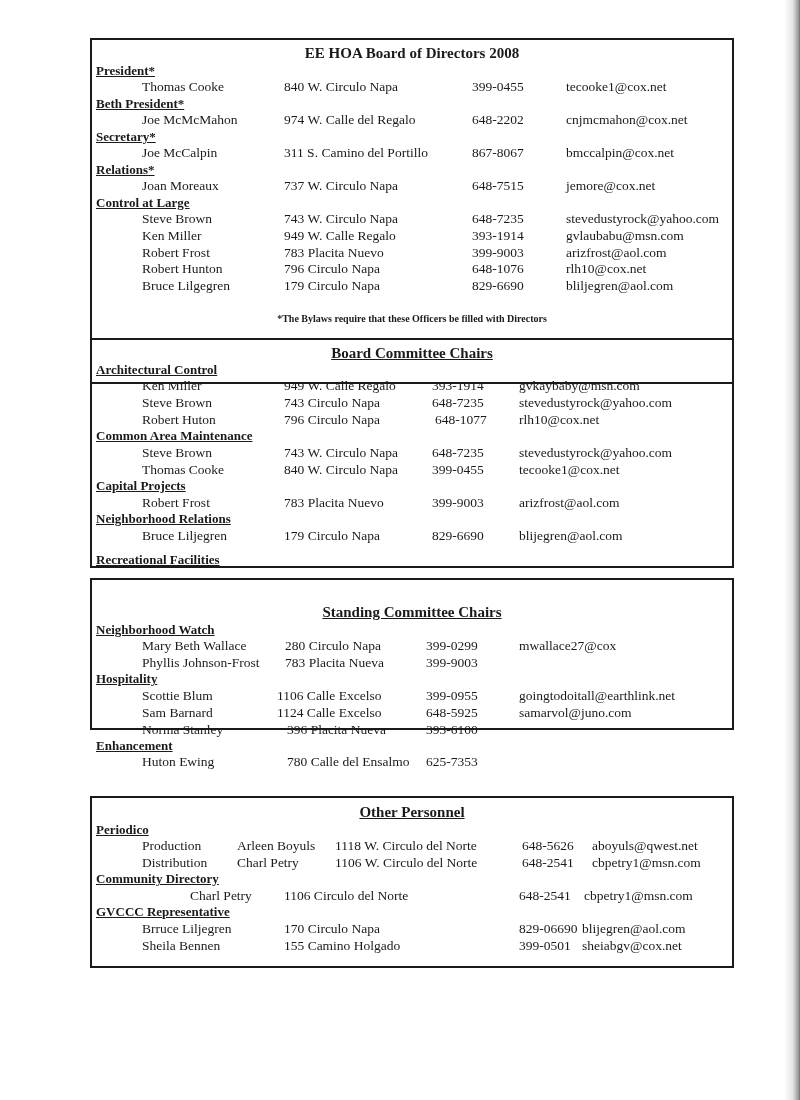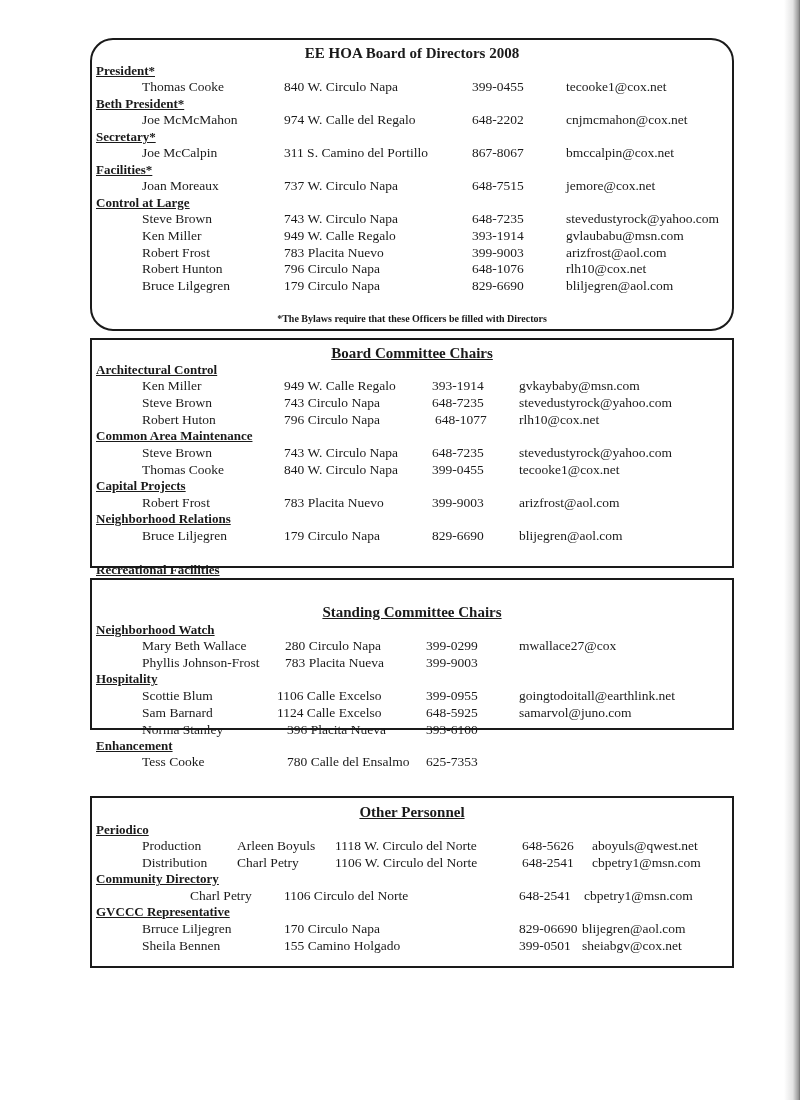--- a/index.html
+++ b/index.html
@@ -31,21 +31,21 @@
   .note {
     position:absolute; left:0; right:0; text-align:center;
     font-size:10px; font-weight:bold;
   }
 </style>
 </head>
 <body>
 
 <div class="edge-shadow"></div>
 
-<div class="box" style="top:38px;height:293px;border-radius:23px;">
+<div class="box" style="top:38px;height:346px;">
   <div class="title" style="top:5px;">EE HOA Board of Directors 2008</div>
 
   <div class="cat" style="top:23px;">President*</div>
   <div class="row" style="top:39px;">
     <span style="left:50px">Thomas Cooke</span>
     <span style="left:192px">840 W. Circulo Napa</span>
     <span style="left:380px">399-0455</span>
     <span style="left:474px">tecooke1@cox.net</span>
   </div>
 
@@ -58,21 +58,21 @@
   </div>
 
   <div class="cat" style="top:89px;">Secretary*</div>
   <div class="row" style="top:105px;">
     <span style="left:50px">Joe McCalpin</span>
     <span style="left:192px">311 S. Camino del Portillo</span>
     <span style="left:380px">867-8067</span>
     <span style="left:474px">bmccalpin@cox.net</span>
   </div>
 
-  <div class="cat" style="top:122px;">Facilities*</div>
+  <div class="cat" style="top:122px;">Relations*</div>
   <div class="row" style="top:138px;">
     <span style="left:50px">Joan Moreaux</span>
     <span style="left:192px">737 W. Circulo Napa</span>
     <span style="left:380px">648-7515</span>
     <span style="left:474px">jemore@cox.net</span>
   </div>
 
   <div class="cat" style="top:155px;">Control at Large</div>
   <div class="row" style="top:171px;">
     <span style="left:50px">Steve Brown</span>
@@ -154,21 +154,21 @@
   </div>
 
   <div class="cat" style="top:171px;">Neighborhood Relations</div>
   <div class="row" style="top:188px;">
     <span style="left:50px">Bruce Liljegren</span>
     <span style="left:192px">179 Circulo Napa</span>
     <span style="left:340px">829-6690</span>
     <span style="left:427px">blijegren@aol.com</span>
   </div>
 
-  <div class="cat" style="top:222px;">Recreational Facilities</div>
+  <div class="cat" style="top:212px;">Recreational Facilities</div>
 </div>
 
 <div class="box" style="top:578px;height:152px;">
   <div class="title ul" style="top:24px;">Standing Committee Chairs</div>
 
   <div class="cat" style="top:42px;">Neighborhood Watch</div>
   <div class="row" style="top:58px;">
     <span style="left:50px">Mary Beth Wallace</span>
     <span style="left:193px">280 Circulo Napa</span>
     <span style="left:334px">399-0299</span>
@@ -194,21 +194,21 @@
     <span style="left:427px">samarvol@juno.com</span>
   </div>
   <div class="row" style="top:142px;">
     <span style="left:50px">Norma Stanley</span>
     <span style="left:195px">396 Placita Nueva</span>
     <span style="left:334px">393-6100</span>
   </div>
 
   <div class="cat" style="top:158px;">Enhancement</div>
   <div class="row" style="top:174px;">
-    <span style="left:50px">Tess Cooke</span>
+    <span style="left:50px">Huton Ewing</span>
     <span style="left:195px">780 Calle del Ensalmo</span>
     <span style="left:334px">625-7353</span>
   </div>
 </div>
 
 <div class="box" style="top:796px;height:172px;">
   <div class="title ul" style="top:6px;">Other Personnel</div>
 
   <div class="cat" style="top:24px;">Periodico</div>
   <div class="row" style="top:40px;">

